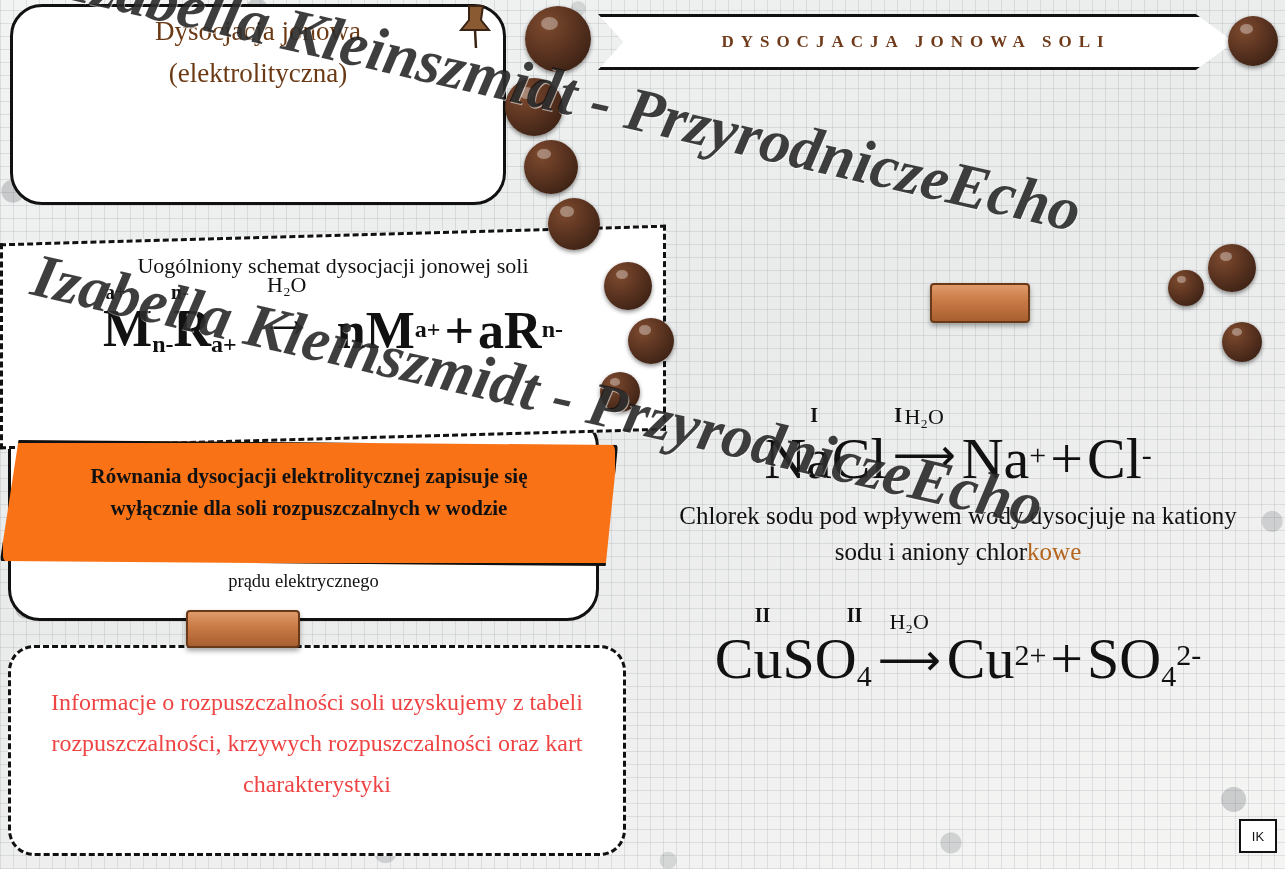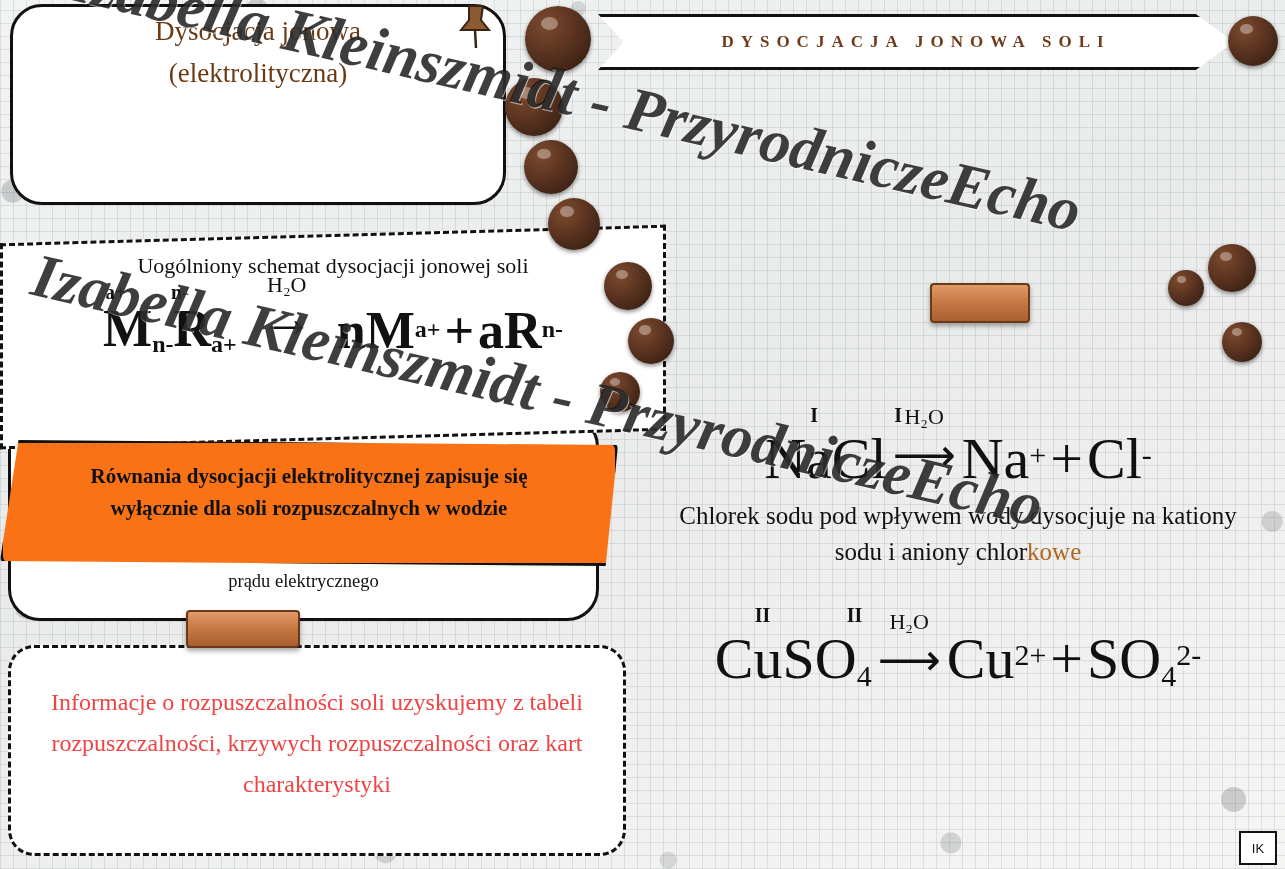--- a/index.html
+++ b/index.html
@@ -132,21 +132,21 @@
   .wm{
     position:absolute;color:rgba(20,20,20,.82);
     font-family:"Liberation Serif", serif;font-style:italic;font-weight:bold;
     white-space:nowrap;pointer-events:none;
     text-shadow:1px 1px 0 rgba(255,255,255,.55);
   }
   #wm1{left:58px;top:60px;font-size:62px;transform:rotate(13deg);}
   #wm2{left:20px;top:355px;font-size:62px;transform:rotate(13deg);}
 
   .ik-badge{
-    position:absolute;right:8px;bottom:4px;width:34px;height:30px;
+    position:absolute;right:8px;bottom:16px;width:34px;height:30px;
     border:2px solid #111;background:#fff;display:flex;align-items:center;justify-content:center;
     font-size:13px;color:#111;font-family:"Liberation Sans", sans-serif;
   }
 </style>
 </head>
 <body>
 
 <div class="bg"></div>
 <div class="bg-splatter"></div>
 

